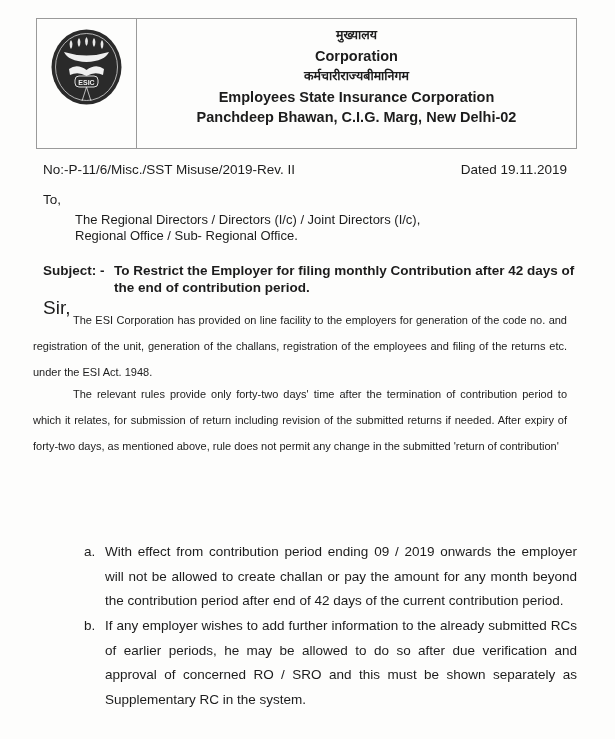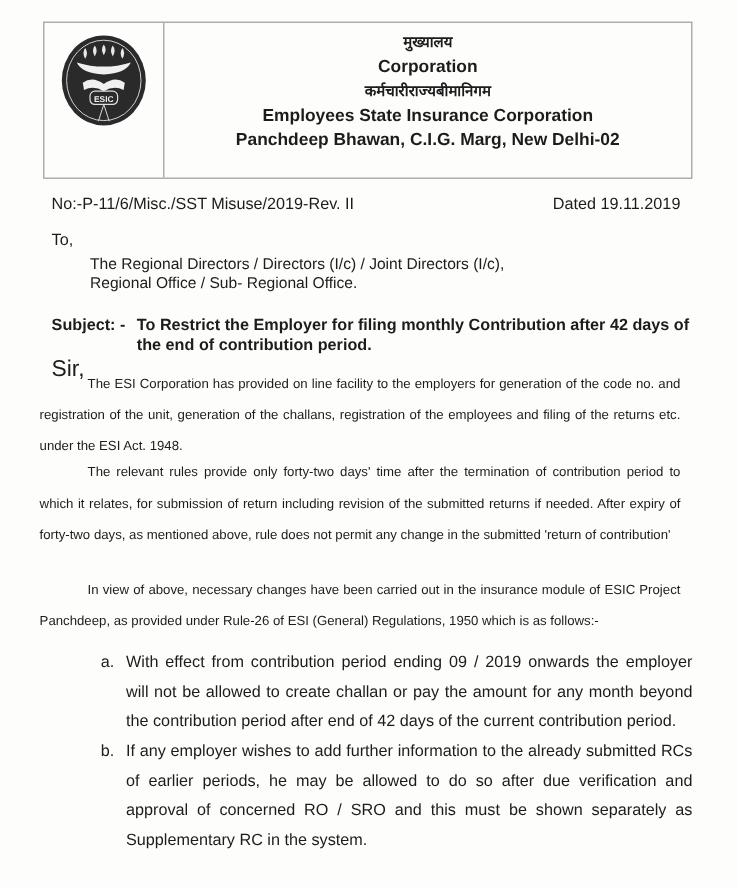--- a/index.html
+++ b/index.html
@@ -112,21 +112,20 @@
 
   <div class="subject">
     <span class="lbl">Subject: -</span>
     <span class="txt">To Restrict the Employer for filing monthly Contribution after 42 days of the end of contribution period.</span>
   </div>
 
   <div class="salutation">Sir,</div>
 
   <div class="body-text p1"><span class="indent"></span><span>The ESI Corporation has provided on line facility to the employers for generation of the code no. and registration of the unit, generation of the challans, registration of the employees and filing of the returns etc. under the ESI Act. 1948.</span></div>
   <div class="body-text p2"><span class="indent"></span><span>The relevant rules provide only forty-two days' time after the termination of contribution period to which it relates, for submission of return including revision of the submitted returns if needed. After expiry of forty-two days, as mentioned above, rule does not permit any change in the submitted 'return of contribution'</span></div>
-  <div class="body-text p3"><span class="indent"></span><span>In view of above, necessary changes have been  carried out in the insurance module of ESIC Project Panchdeep, as provided under Rule-26 of ESI (General) Regulations, 1950 which is as follows:-</span></div>
 
   <div class="list la">
     <div class="list-item">
       <span class="mk">a.</span>
       <span>With effect from contribution period ending 09 / 2019 onwards the employer will not be allowed to create challan or pay the amount for any month beyond the contribution period after end of 42 days of the current contribution period.</span>
     </div>
   </div>
   <div class="list lb">
     <div class="list-item">
       <span class="mk">b.</span>

